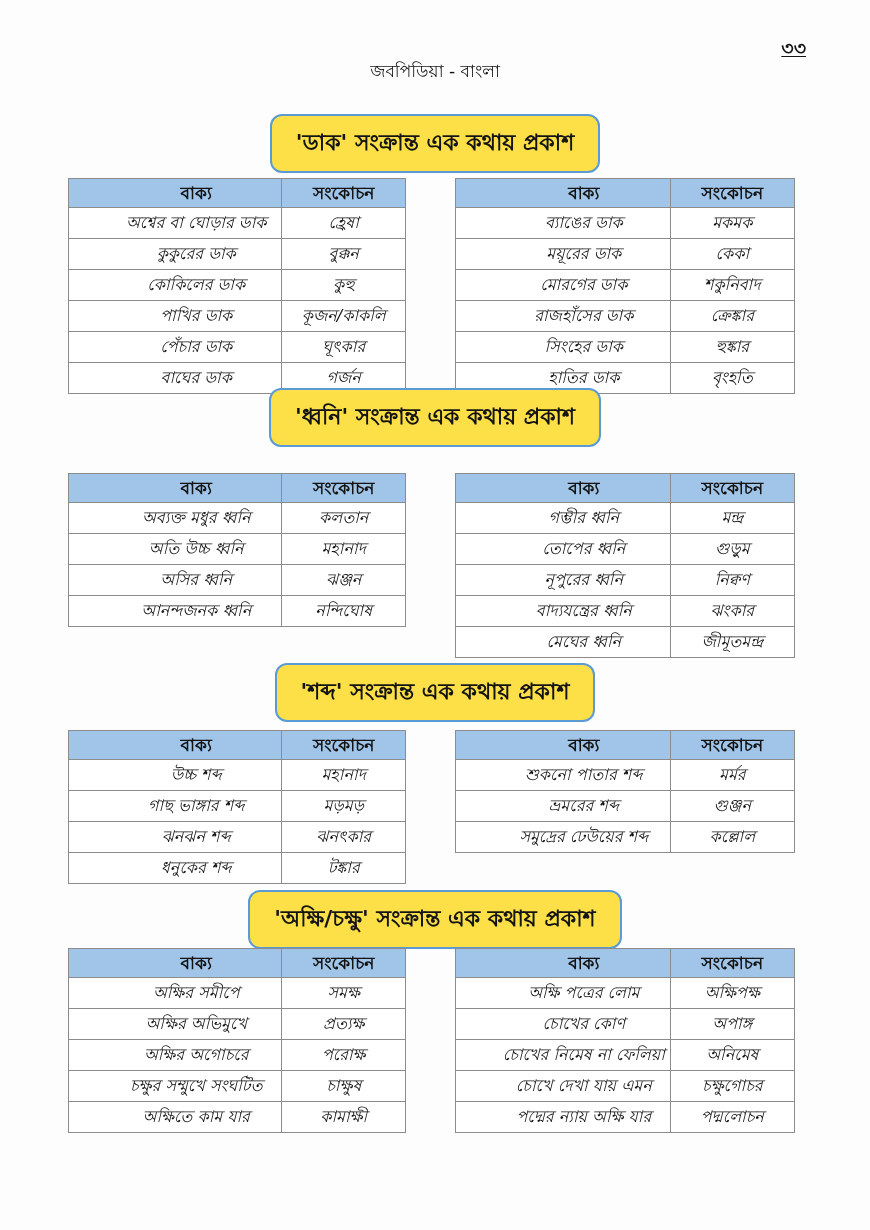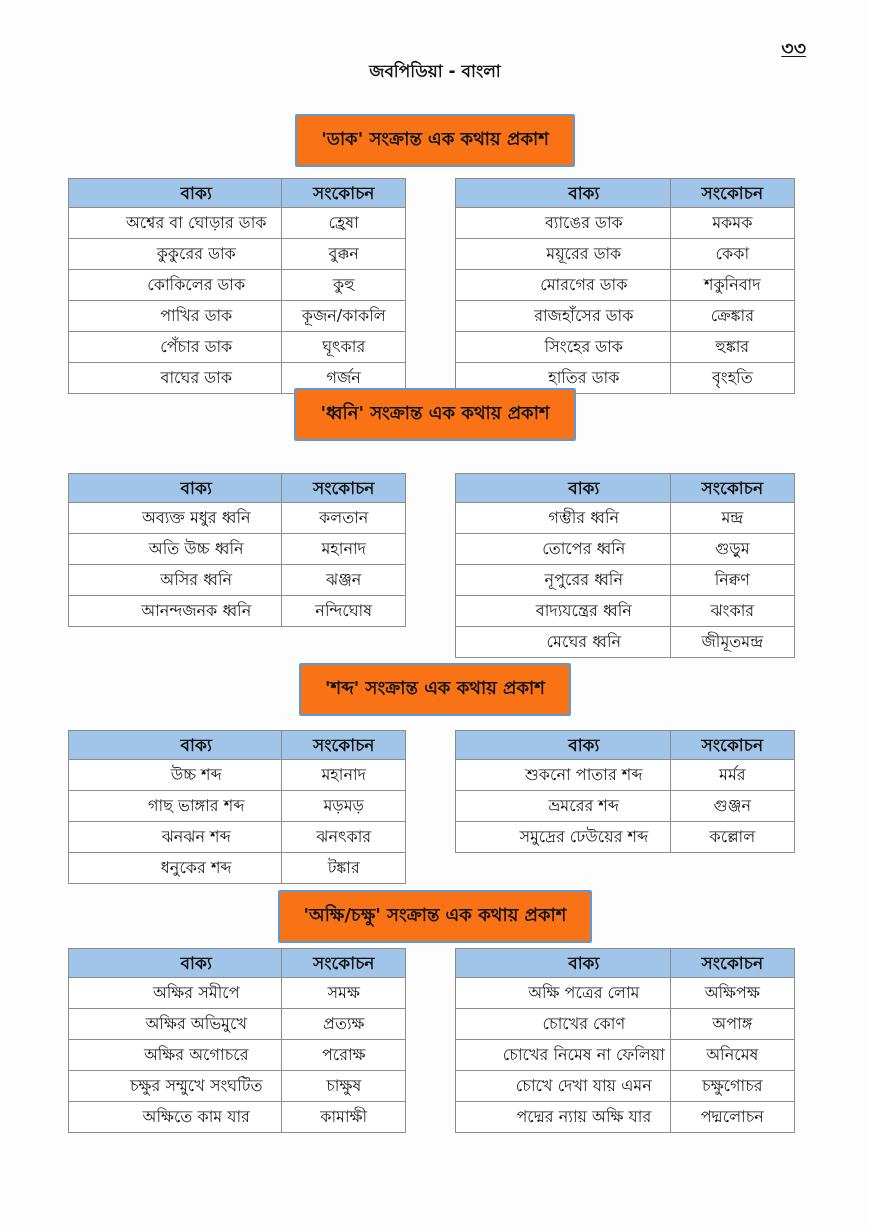--- a/index.html
+++ b/index.html
@@ -16,30 +16,30 @@
     font-family:"DejaVu Sans","Liberation Sans",sans-serif;
     color:var(--text);
     overflow:hidden;
   }
   .page-number{
     position:absolute;top:34px;right:64px;
     font-size:19px;font-weight:bold;text-decoration:underline;
   }
   .doc-title{
     position:absolute;top:58px;left:0;width:100%;
-    text-align:center;font-size:17px;font-weight:bold;
+    text-align:center;font-size:17px;font-weight:normal;
   }
   .heading-row{position:absolute;left:0;width:100%;text-align:center;}
   .hbox{
     display:inline-block;
     border:2px solid var(--box-border);
-    border-radius:2px;
-    background:#f97316;
+    border-radius:12px;
+    background:#fde047;
     padding:9px 24px;
-    font-size:18px;font-weight:bold;
+    font-size:22px;font-weight:bold;
     white-space:nowrap;
   }
   .hr1{top:114px;}
   .hr2{top:388px;}
   .hr3{top:663px;}
   .hr4{top:890px;}
 
   .tables{position:absolute;left:0;top:0;width:870px;}
   .t1{top:178px;} .t2{top:473px;} .t3{top:730px;} .t4{top:948px;}
   .tbl{
@@ -54,21 +54,21 @@
     display:flex;align-items:center;justify-content:center;
     text-align:center;
     font-size:16px;
     line-height:1.1;
     overflow:hidden;
   }
   .c1{width:58%;margin-left:42px;}
   .c2{width:42%;border-left:1px solid var(--grid-border);}
   .tr.head{background:var(--header-bg);}
   .tr.head .th{height:28px;font-weight:bold;font-size:17px;}
-  .tbody .tr{border-top:1px solid var(--grid-border);}
+  .tbody .tr{border-top:1px solid var(--grid-border);font-style:italic;}
   .tbody .td{height:30px;}
 </style>
 </head>
 <body>
 
 <div class="page-number">৩৩</div>
 <div class="doc-title">জবপিডিয়া - বাংলা</div>
 
 <div class="heading-row hr1">
   <span class="hbox">'ডাক' সংক্রান্ত এক কথায় প্রকাশ</span>

